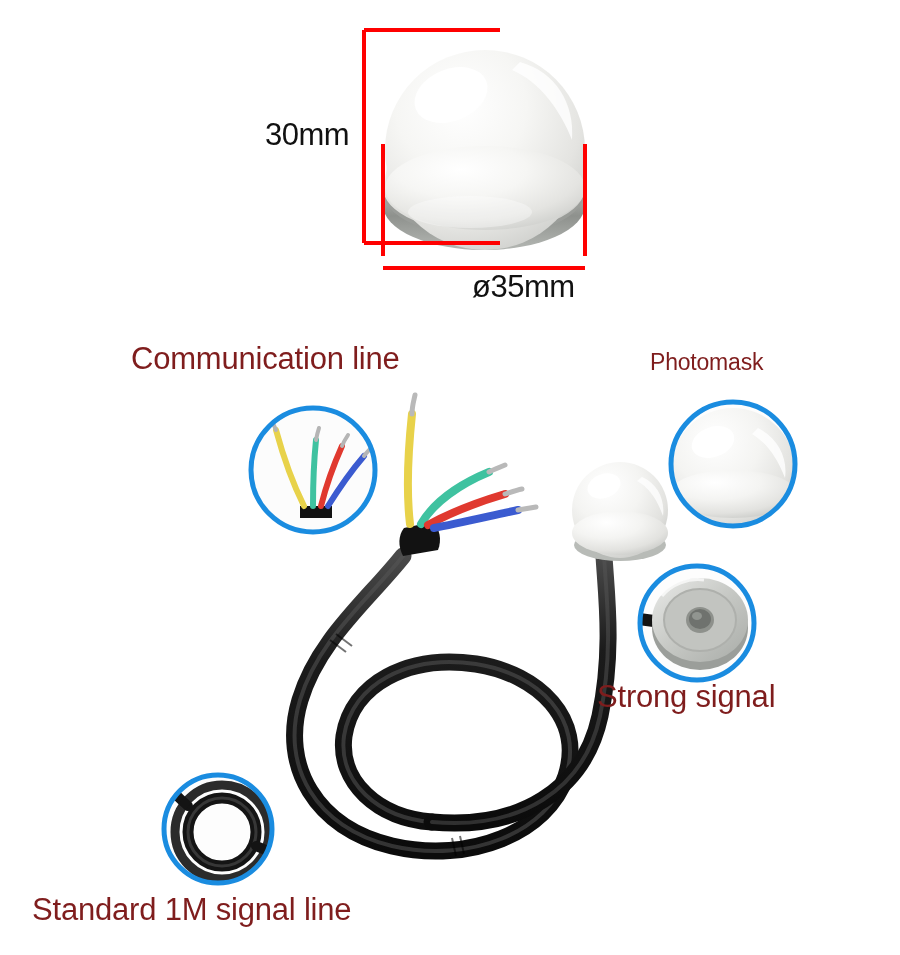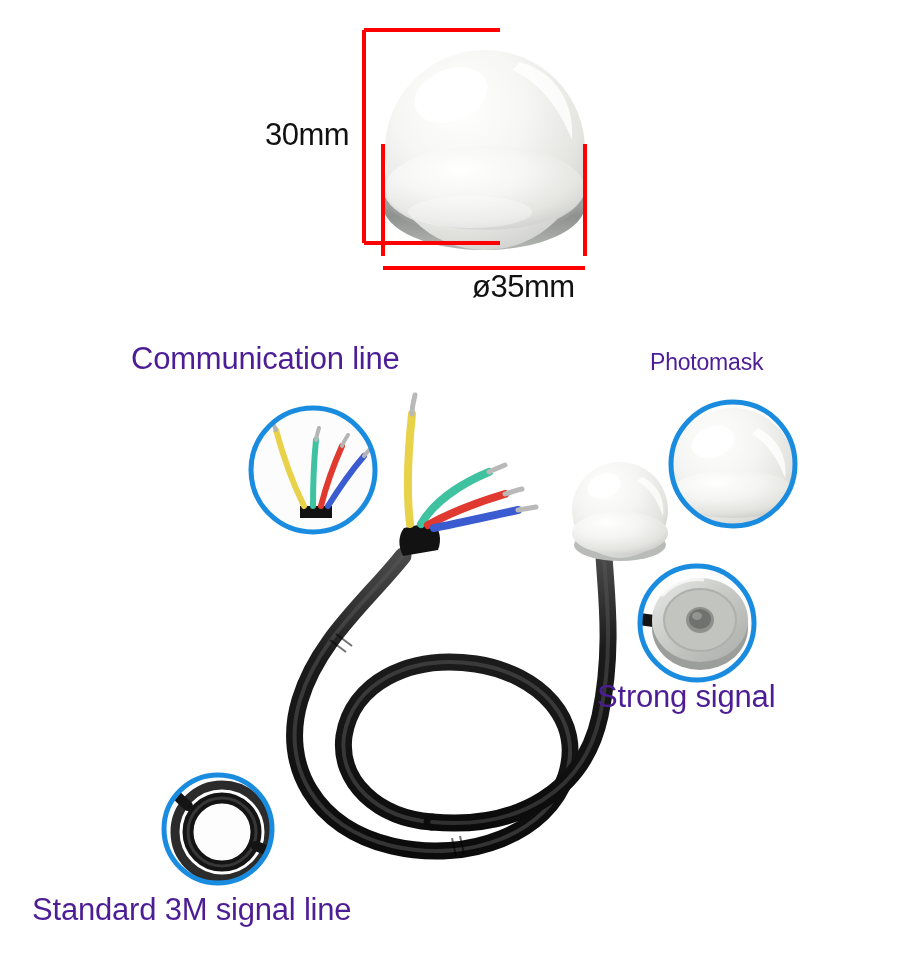--- a/index.html
+++ b/index.html
@@ -29,21 +29,21 @@
     left: 0;
     top: 0;
     width: 900px;
     height: 955px;
     overflow: visible;
   }
 
   .label {
     position: absolute;
     white-space: nowrap;
-    color: #4c1d95;
+    color: #7f1d1d;
     font-weight: 400;
     letter-spacing: -0.2px;
   }
 
   .dim-text {
     position: absolute;
     white-space: nowrap;
     color: #111111;
     font-size: 31px;
     letter-spacing: -0.5px;
@@ -243,14 +243,14 @@
   <div class="dim-text" id="dim-height">30mm</div>
 
   <div class="dim-text" id="dim-diameter">ø35mm</div>
 
   <div class="label" id="label-communication">Communication line</div>
 
   <div class="label" id="label-photomask">Photomask</div>
 
   <div class="label" id="label-magnet">Strong signal</div>
 
-  <div class="label" id="label-signal">Standard 3M signal line</div>
+  <div class="label" id="label-signal">Standard 1M signal line</div>
 </div>
 
 </body></html>

